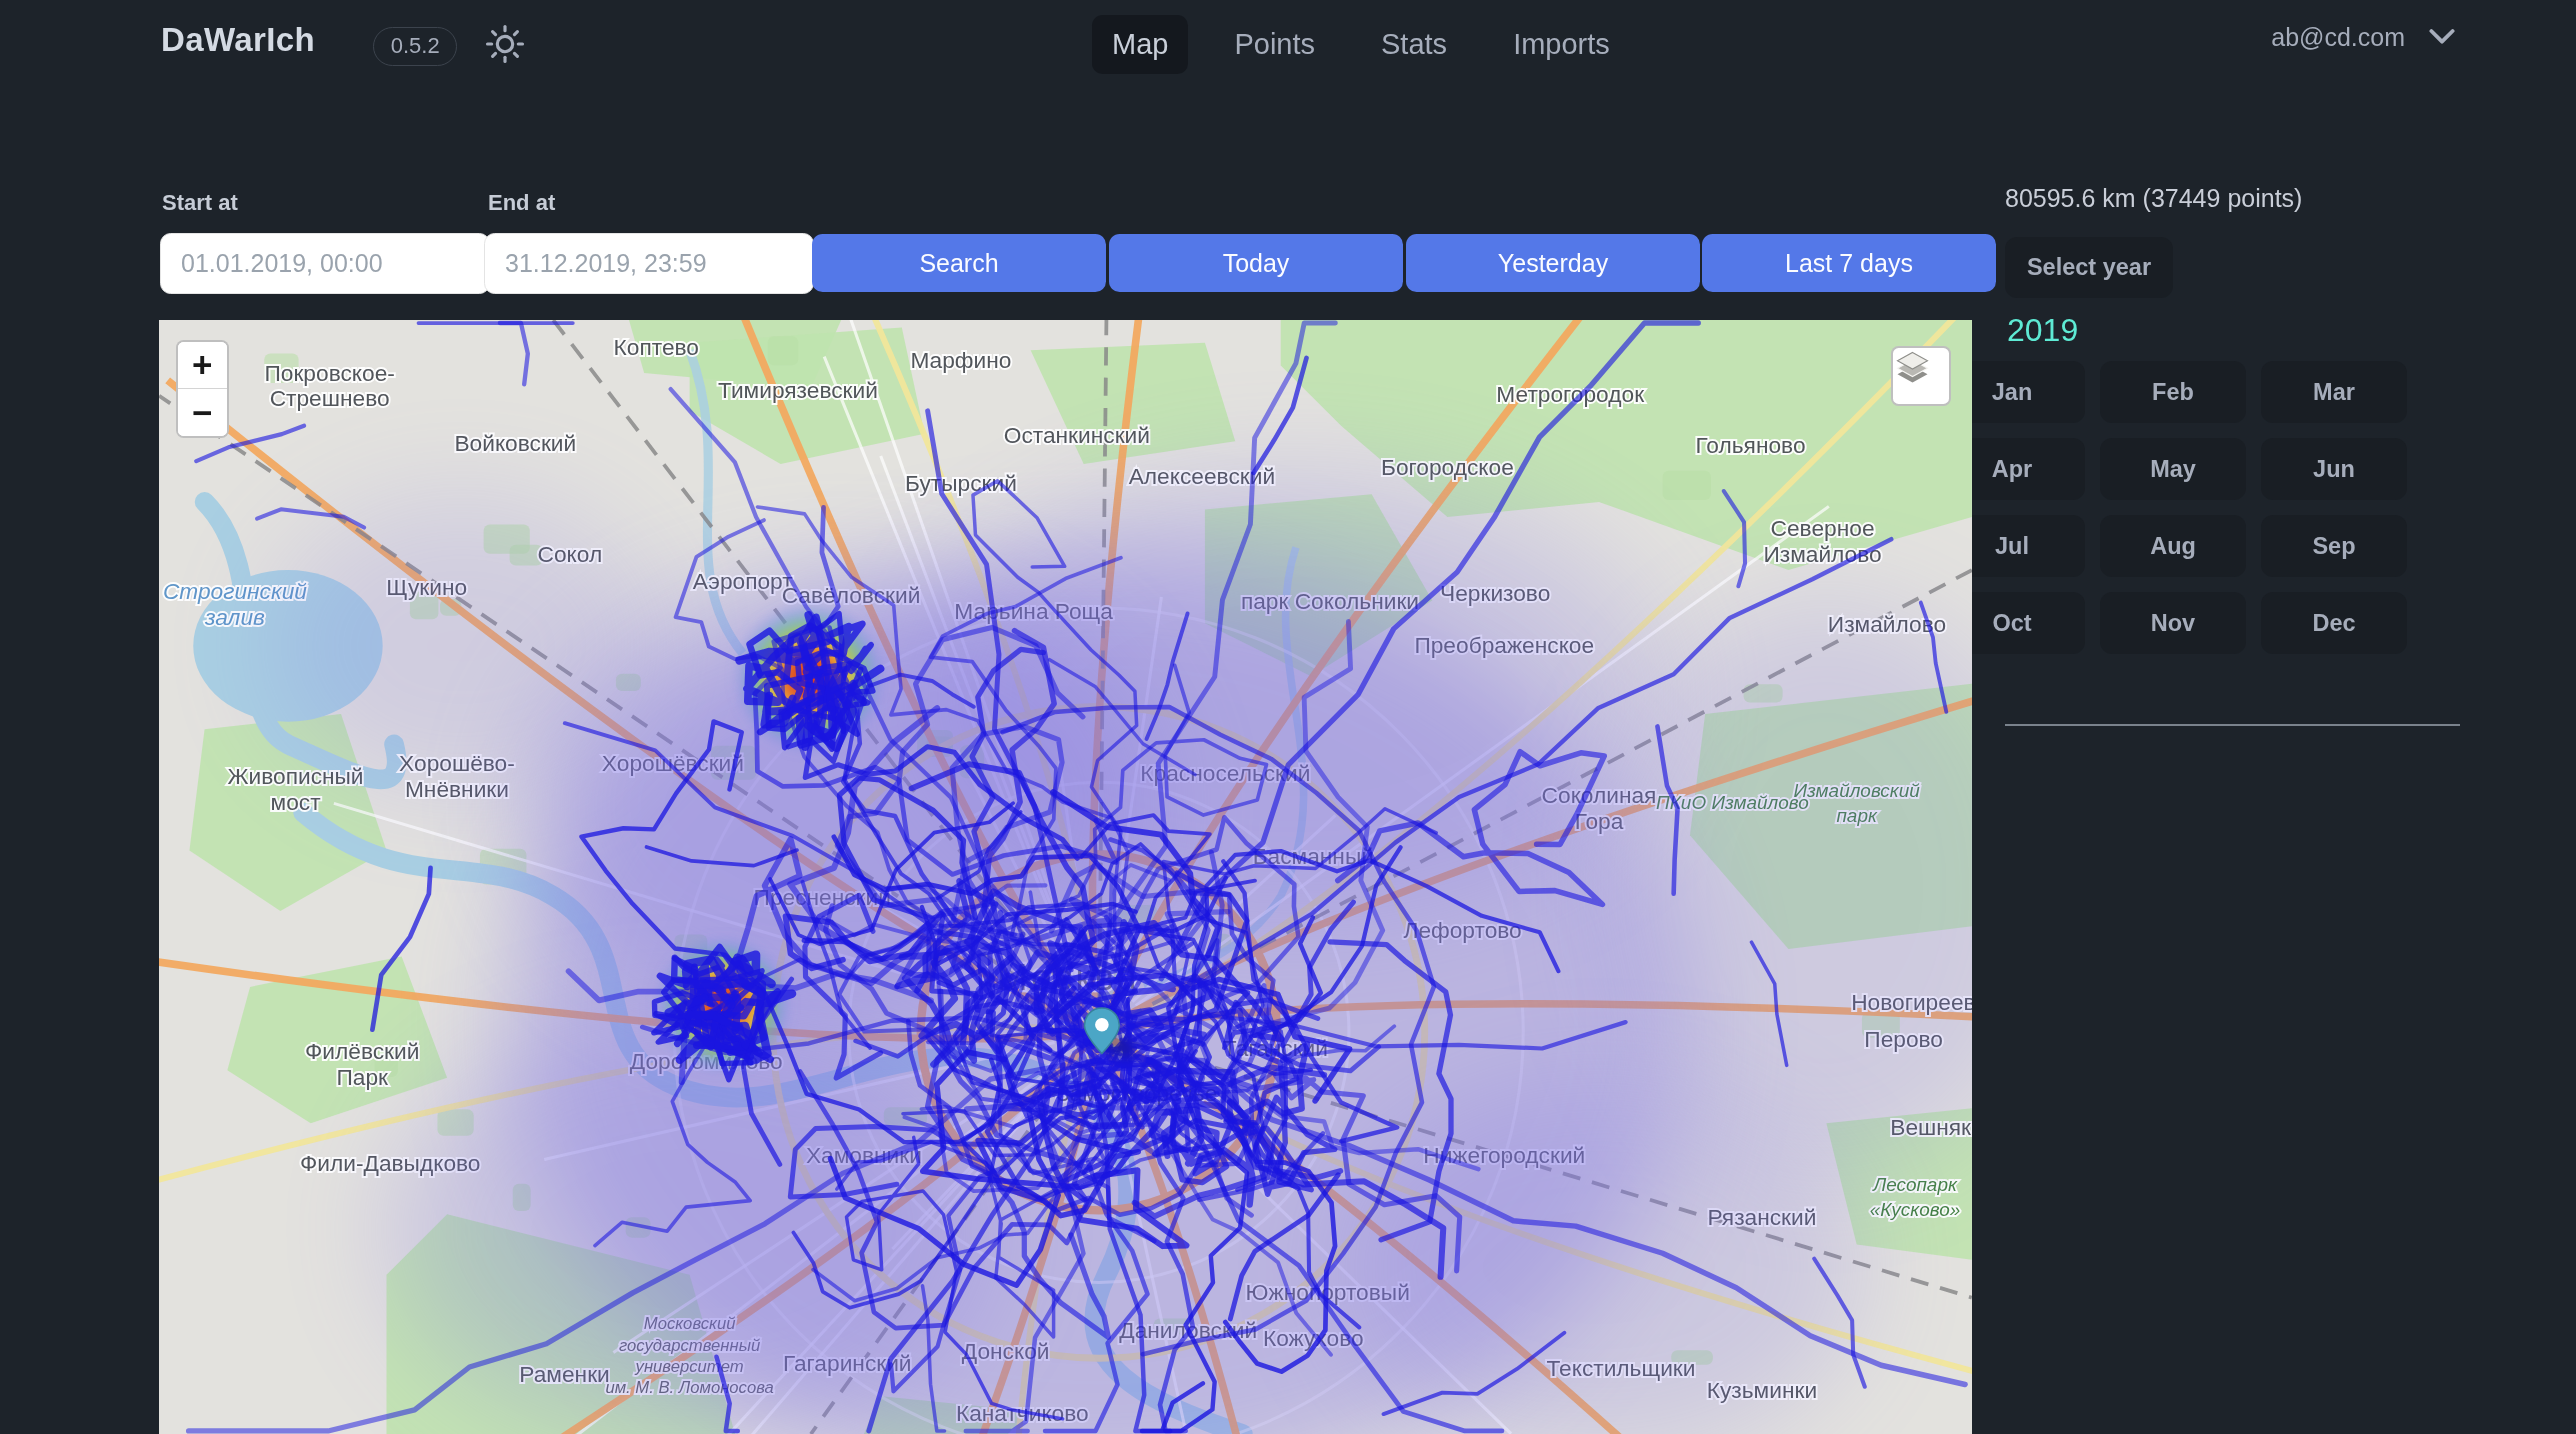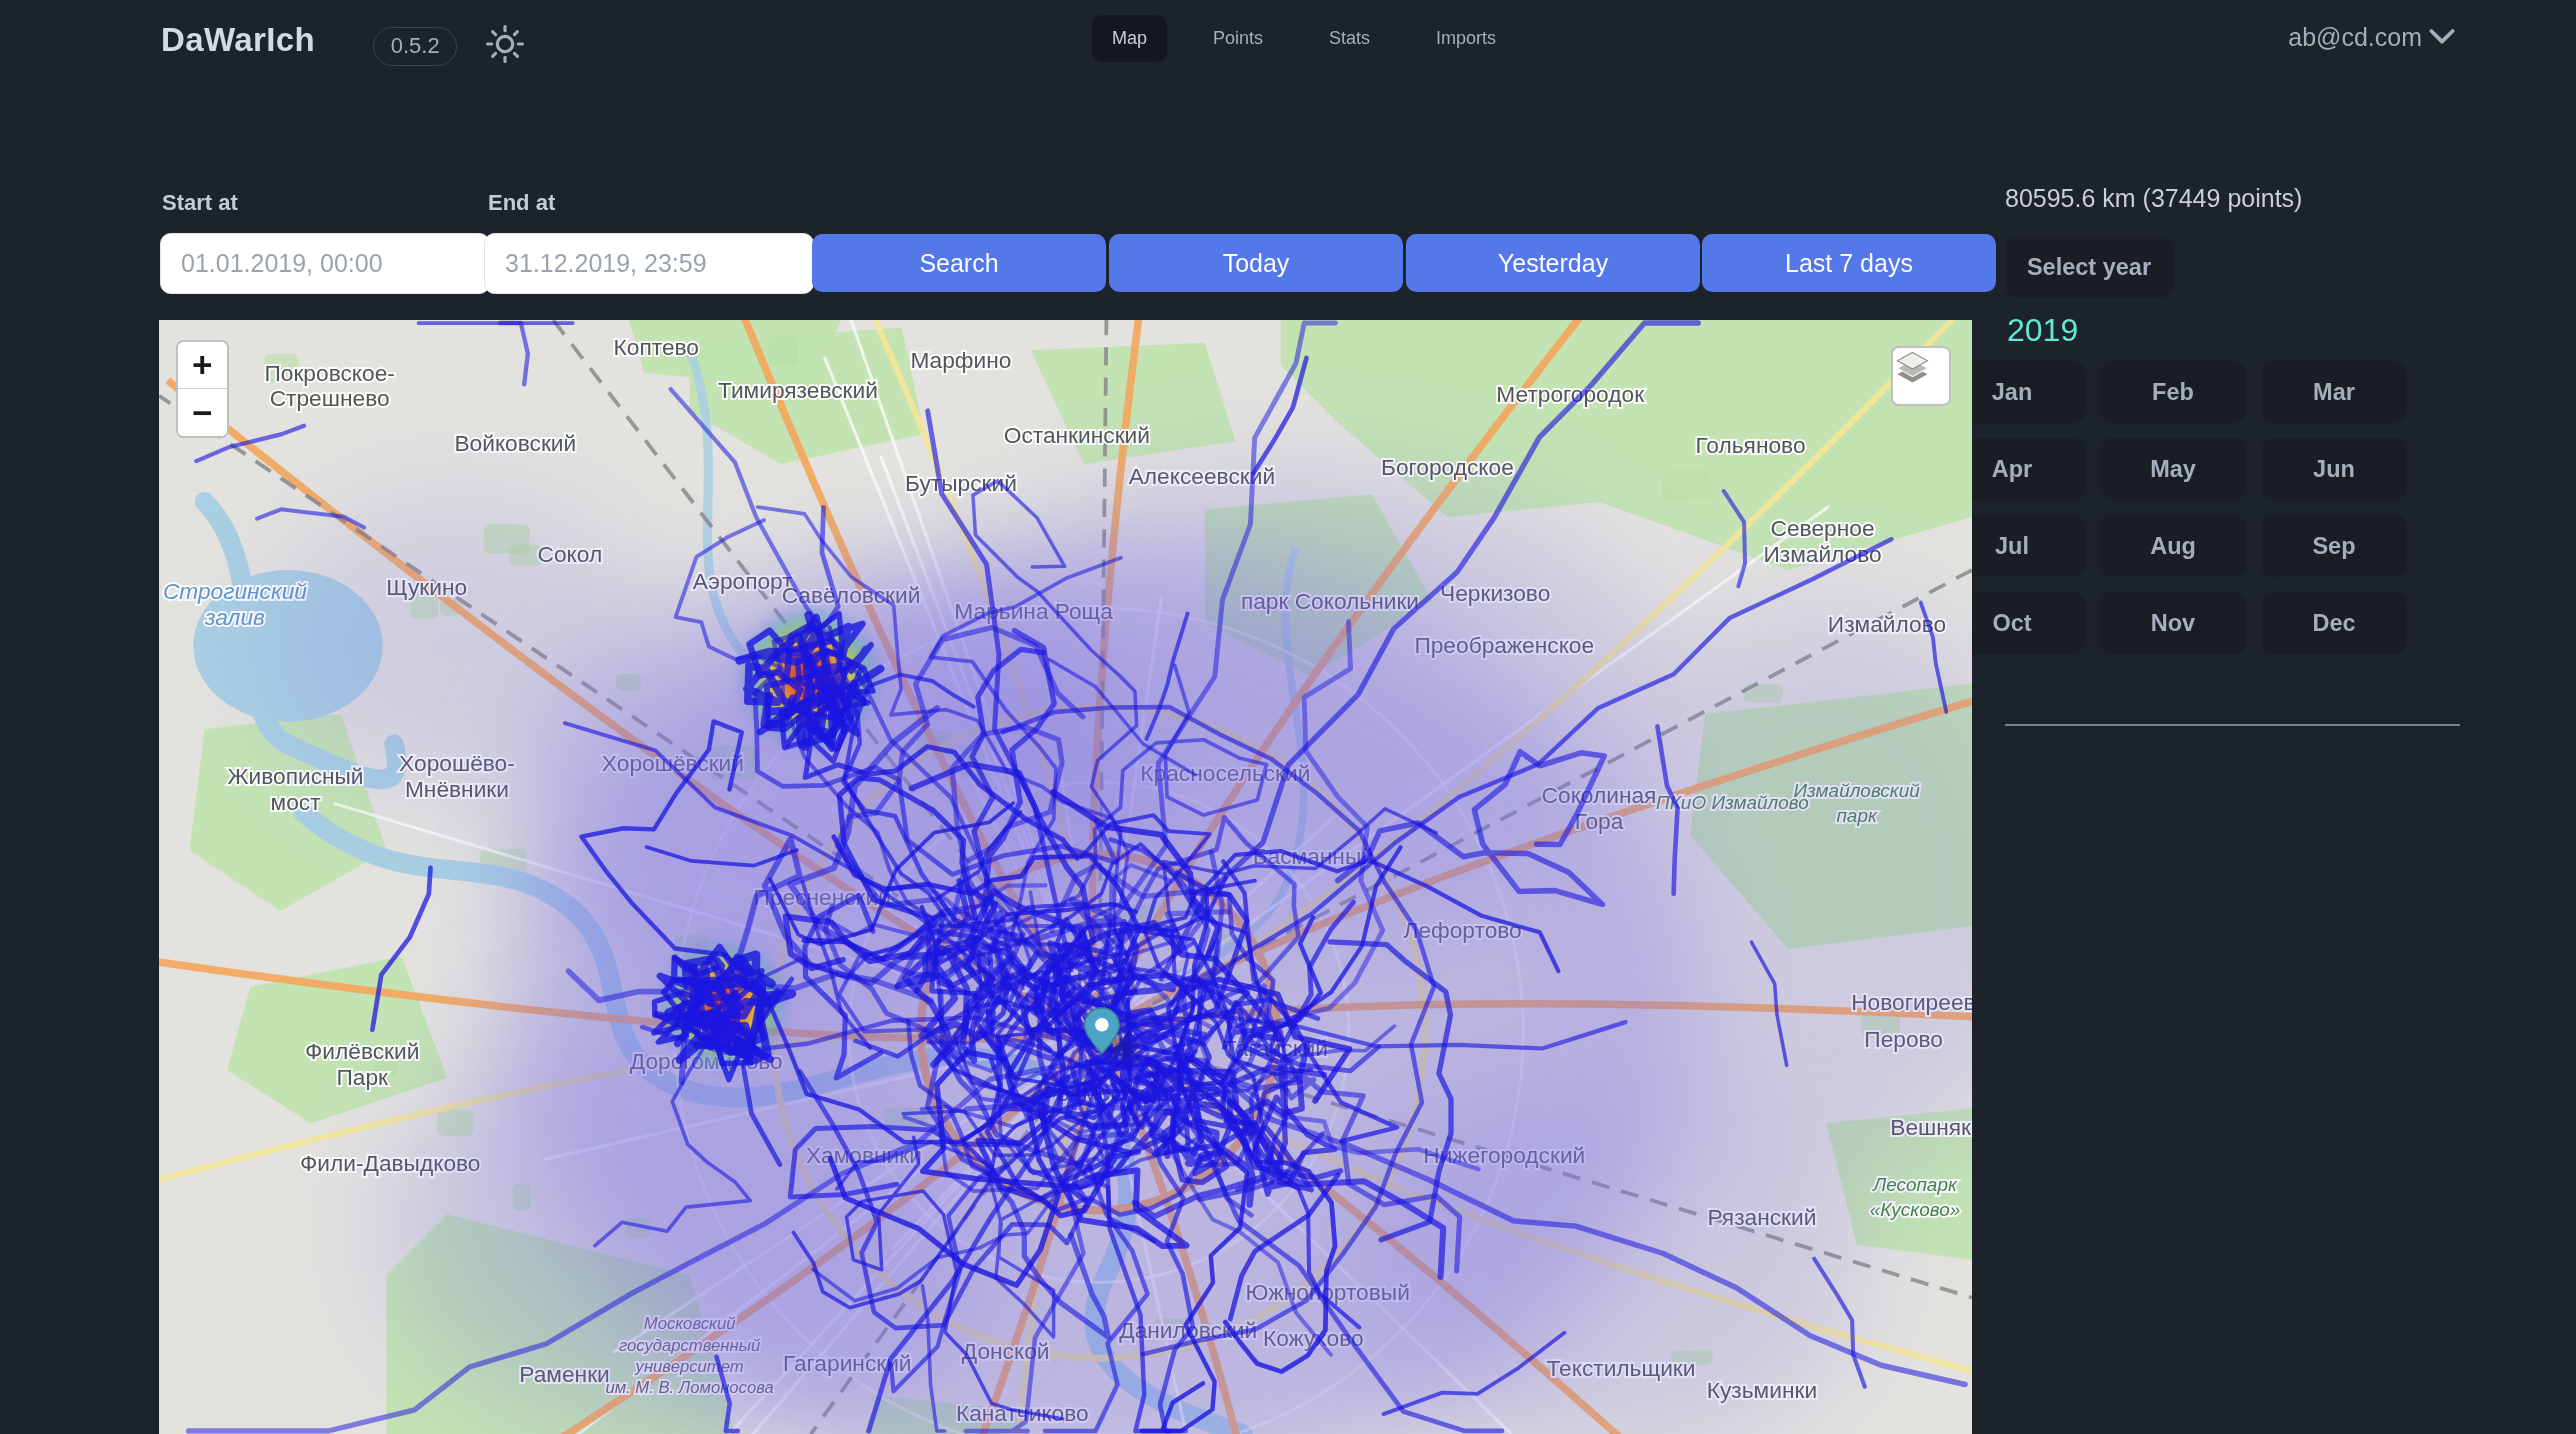--- a/index.html
+++ b/index.html
@@ -5,23 +5,23 @@
   html,body{margin:0;padding:0;background:#1d232a;width:2576px;height:1434px;overflow:hidden;
     font-family:"Liberation Sans",sans-serif;-webkit-font-smoothing:antialiased;}
   .abs{position:absolute;}
   
   #app-title{left:161px;top:21px;font-size:33px;font-weight:700;color:#d4dae3;letter-spacing:0.4px;}
   #version-badge{left:373px;top:27px;border:1.5px solid #3c434d;border-radius:757px;color:#a6adbb;
     font-size:22px;padding:5.3px 16.7px;}
   #theme-toggle{left:480px;top:20px;width:50px;height:50px;display:flex;align-items:center;justify-content:center;
     background:none;border:none;cursor:pointer;}
   #main-nav{left:1092px;top:15px;display:flex;align-items:center;gap:26px;}
-  .nav-item{font-size:18px;color:#a6adbb;padding:13px 20px;border-radius:10.6px;cursor:pointer;}
+  .nav-item{font-size:29px;color:#a6adbb;padding:13px 20px;border-radius:10.6px;cursor:pointer;}
   .nav-item.active{background:#14181e;color:#c9cfd9;}
-  #user-menu{right:121px;top:23px;display:flex;align-items:center;gap:7px;cursor:pointer;}
+  #user-menu{right:121px;top:23px;display:flex;align-items:center;gap:24px;cursor:pointer;}
   #user-email{font-size:25px;color:#a6adbb;}
   
   .field-label{font-size:22px;font-weight:700;color:#c6ccd6;}
   #start-label{left:162px;top:190px;}
   #end-label{left:488px;top:190px;}
   .date-input{position:absolute;top:233px;width:330px;height:61px;background:#ffffff;border:0.8px solid #e4e4e4;
     border-radius:10.6px;box-sizing:border-box;padding:0 20px;font-size:25px;color:#9aa3ad;
     font-family:"Liberation Sans",sans-serif;}
   #start-input{left:160px;}
   #end-input{left:484px;}

